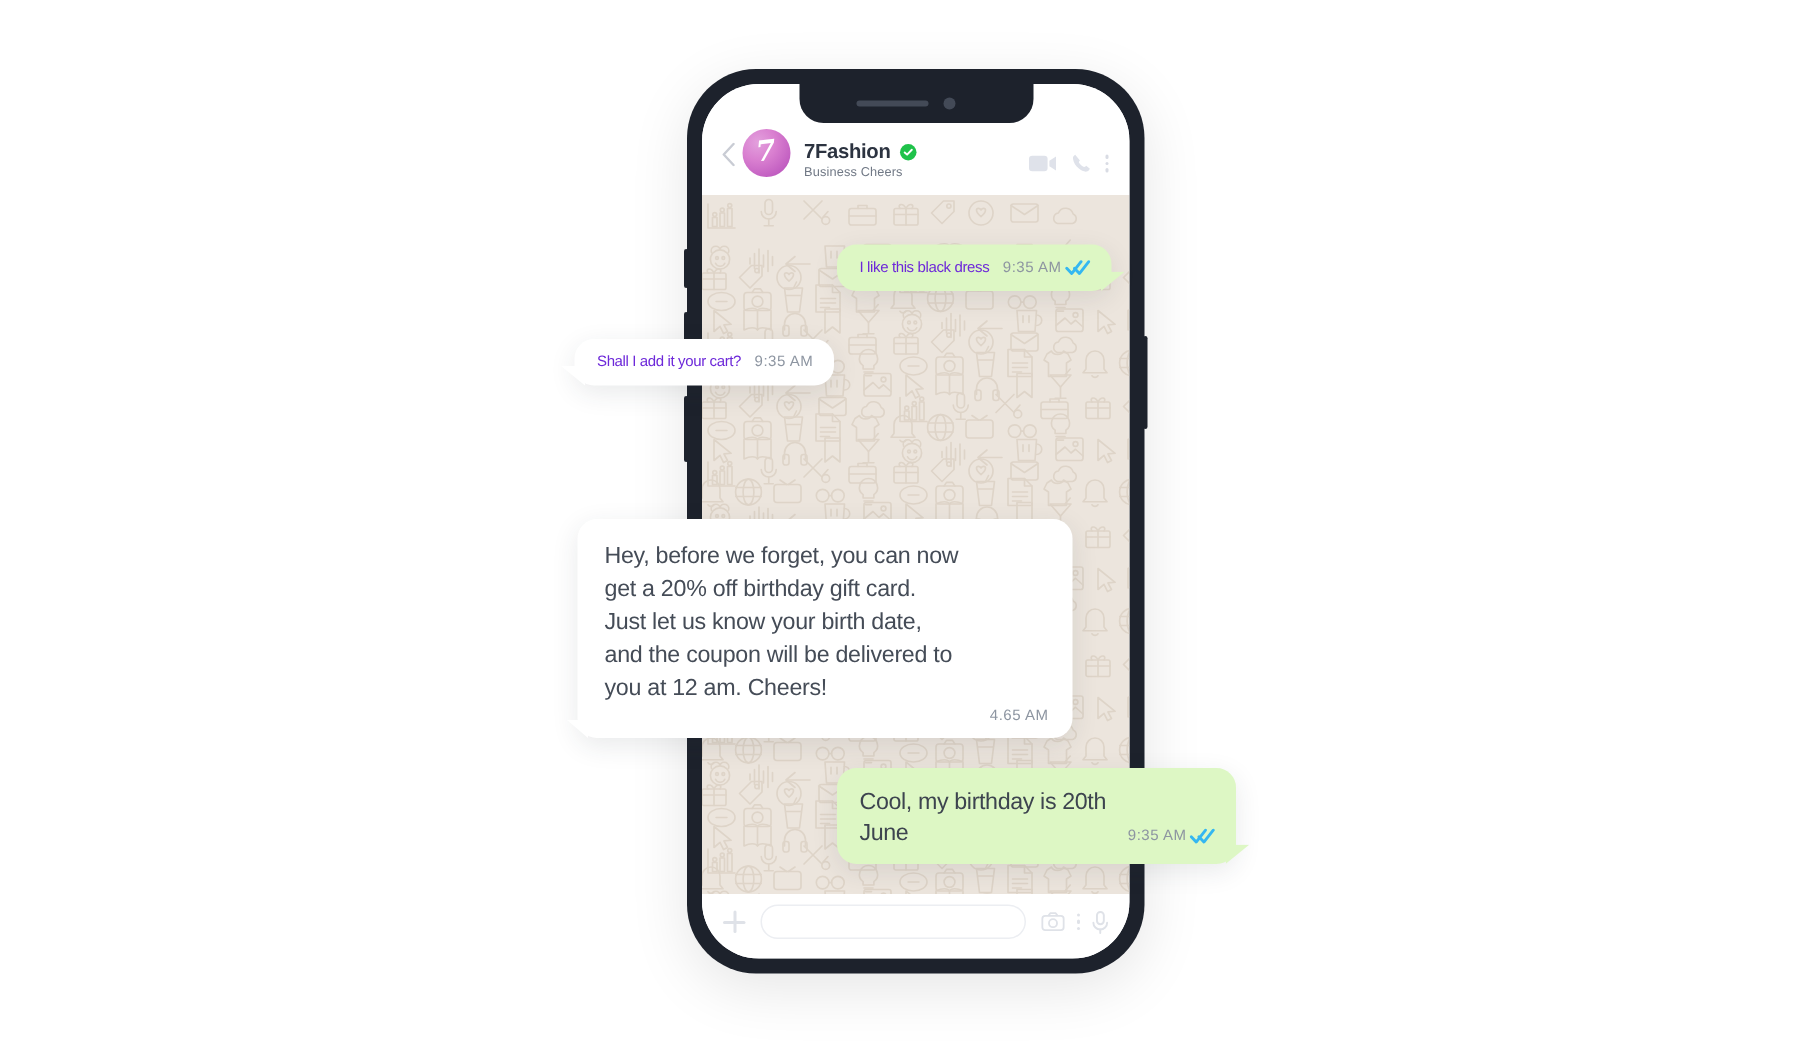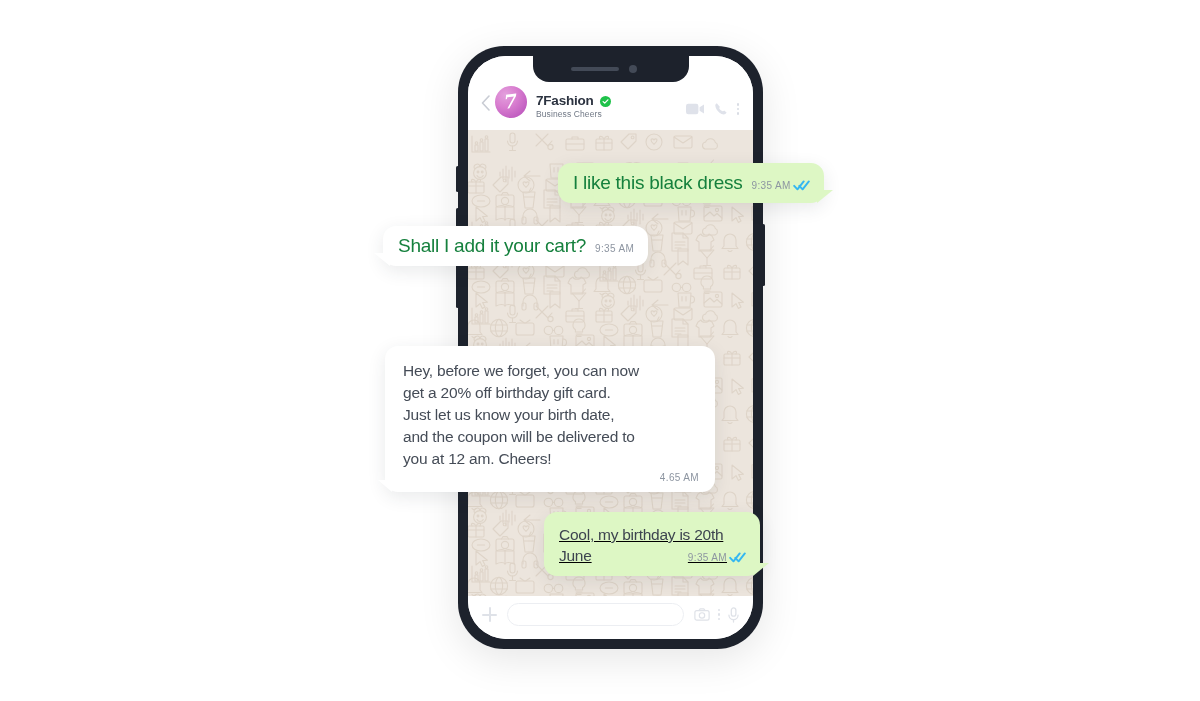--- a/index.html
+++ b/index.html
@@ -139,21 +139,21 @@
     box-shadow: 0 5px 18px rgba(40,45,60,0.10);
   }
   .bubble.out { background: #ddf7c4; }
   .bubble.in  { background: #ffffff; }
   .bubble-row {
     display: flex; align-items: baseline; gap: 9px;
     padding: 10px 14px 10px 15px;
   }
   .bubble-col { padding: 14px 16px 9px 18px; }
   .btext {
-    font-size: 19px; color: #15803d; letter-spacing: -0.25px;
+    font-size: 10px; color: #6d28d9; letter-spacing: -0.25px;
     line-height: 1.04; white-space: nowrap; font-weight: 400;
   }
   .btext-multi {
     font-size: 15.5px; color: #454c57; letter-spacing: -0.2px;
     line-height: 1.42; font-weight: 400; white-space: pre-line;
   }
   .btext-wrap {
     font-size: 15.5px; color: #3d444f; letter-spacing: -0.25px;
     line-height: 1.38; font-weight: 400;
   }
@@ -179,21 +179,21 @@
     left: -7px; bottom: 0;
     border-right: 14px solid #ffffff;
     border-bottom: 12px solid transparent;
   }
 
   
   #bubble-1 { left: 558px; top: 163px; }
   #bubble-2 { left: 383px; top: 226px; }
   #bubble-3 { left: 696px; top: 287px; }
   #bubble-4 { left: 385px; top: 346px; width: 330px; }
-  #bubble-5 { left: 544px; top: 512px; width: 216px; text-decoration: underline; }
+  #bubble-5 { left: 558px; top: 512px; width: 266px; }
 
   .b4-time { text-align: right; margin-top: 2px; }
   .b5-line2 { display: flex; align-items: baseline; justify-content: space-between; gap: 12px; }
 </style>
 </head>
 <body>
 
 <div class="stage">
 
   <div class="phone">

